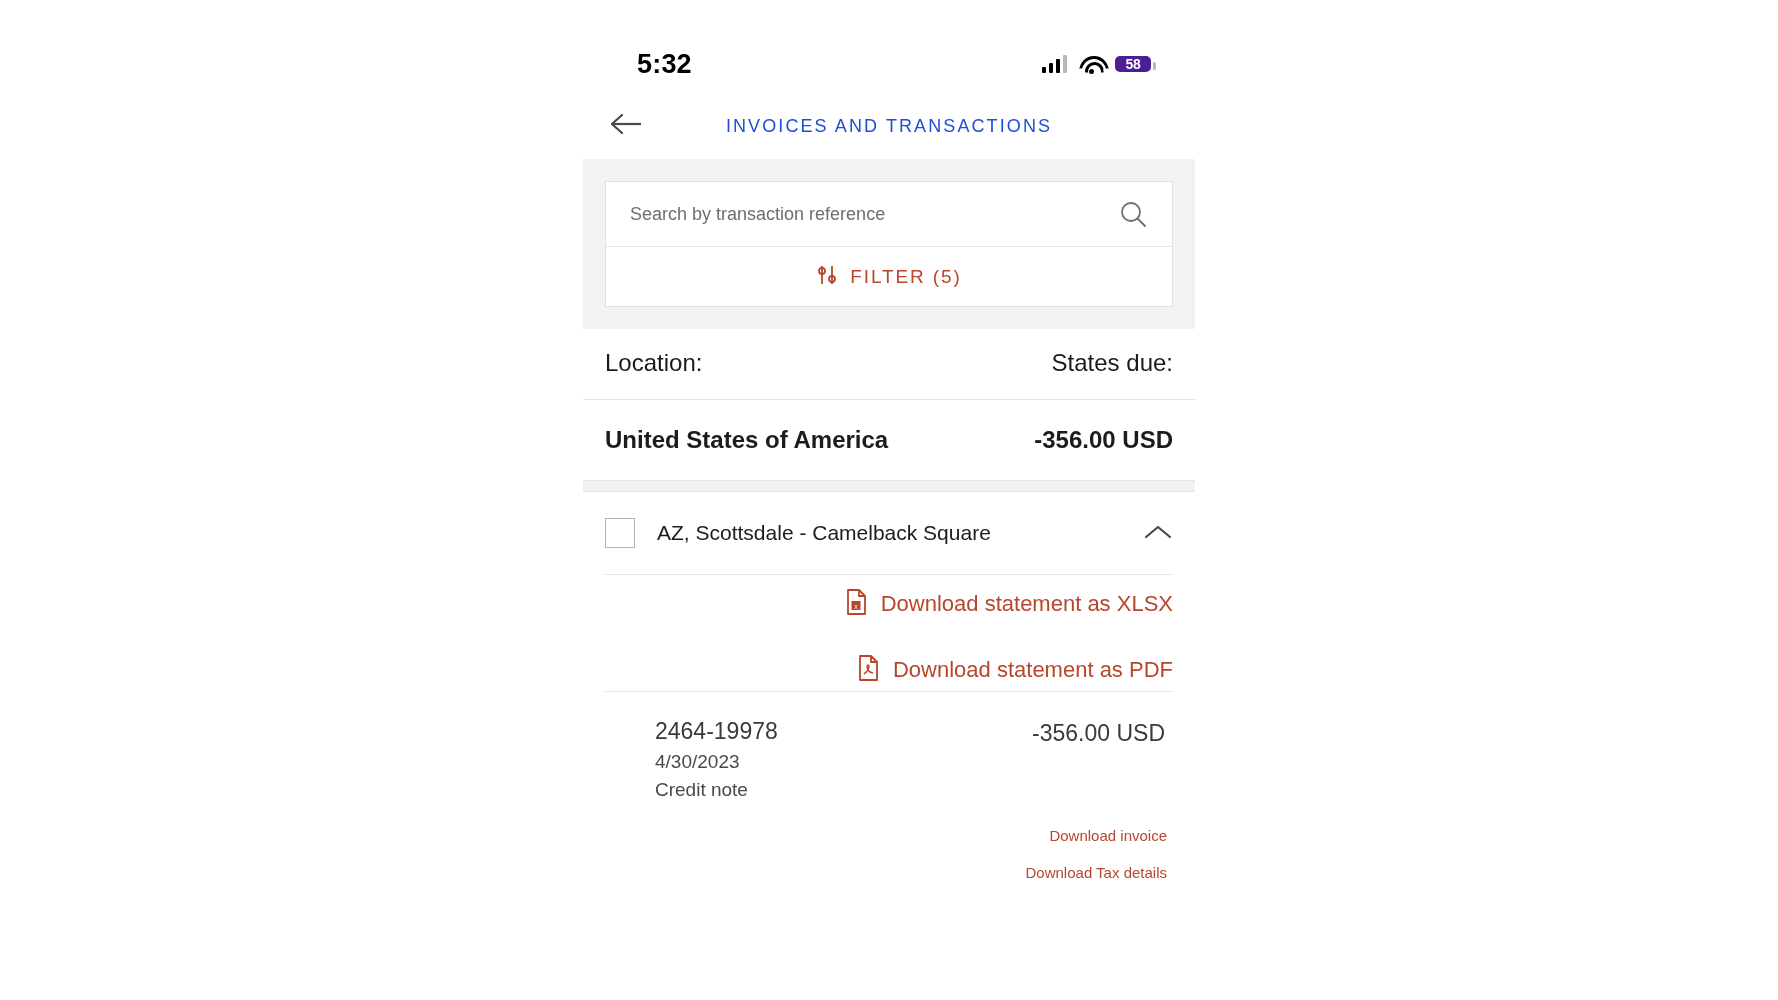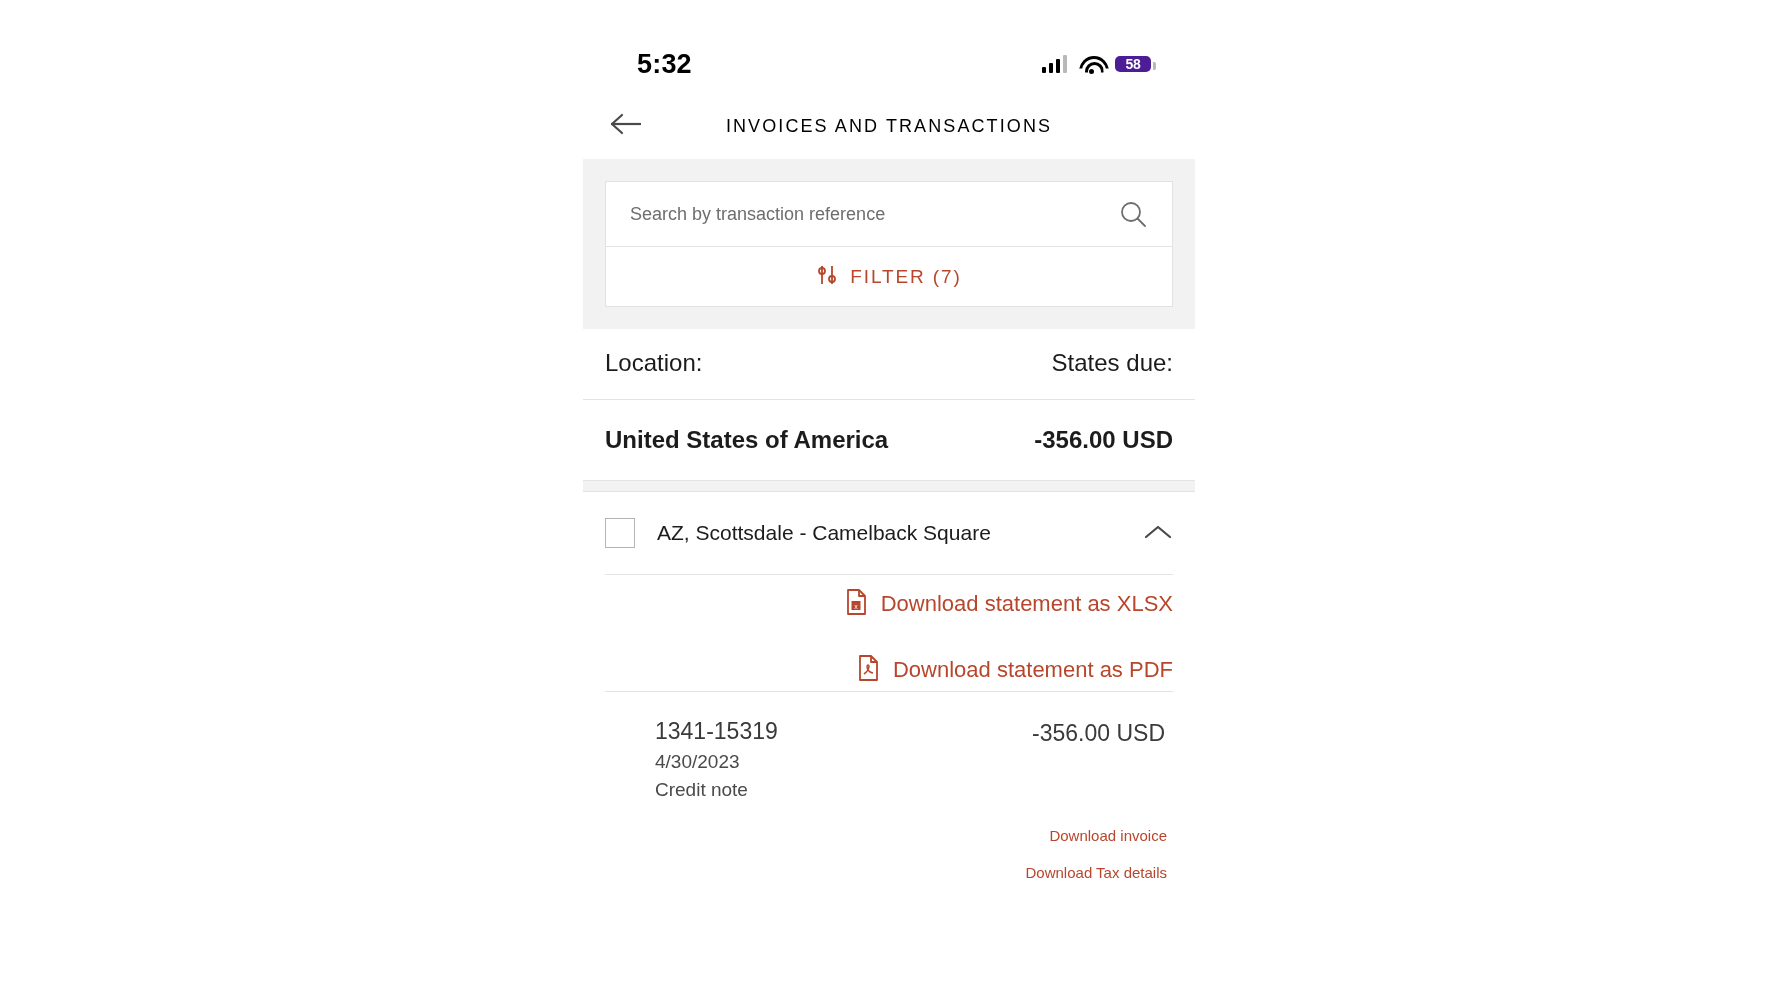--- a/index.html
+++ b/index.html
@@ -110,21 +110,21 @@
     align-items: center;
     justify-content: center;
     cursor: pointer;
   }
   .header-title {
     position: absolute;
     left: 0; right: 0;
     text-align: center;
     font-size: 18px;
     letter-spacing: 2.1px;
-    color: #000000;
+    color: #1d4ed8;
     pointer-events: none;
   }
 
   
   .searchblock {
     background: #f2f2f2;
     padding: 22px 22px 22px 22px;
   }
   .search-field {
     background: #fff;
@@ -302,21 +302,21 @@
     </div>
     <div class="filter-btn">
       <span>
         <svg width="22" height="22" viewBox="0 0 22 22">
           <line x1="6" y1="2" x2="6" y2="20" stroke="#b8462c" stroke-width="1.8"></line>
           <line x1="16" y1="2" x2="16" y2="20" stroke="#b8462c" stroke-width="1.8"></line>
           <circle cx="6" cy="7" r="3" fill="none" stroke="#b8462c" stroke-width="1.8"></circle>
           <circle cx="16" cy="15" r="3" fill="none" stroke="#b8462c" stroke-width="1.8"></circle>
         </svg>
       </span>
-      <span class="filter-label">FILTER (7)</span>
+      <span class="filter-label">FILTER (5)</span>
     </div>
   </div>
 
   <div class="row-head">
     <span>Location:</span>
     <span>States due:</span>
   </div>
   <div class="row-values">
     <span>United States of America</span>
     <span>-356.00 USD</span>
@@ -356,21 +356,21 @@
         <path d="M7 19 c5,-3 6,-9 4,-9 c-2,0 -1,7 5,8" fill="none" stroke="#b8462c" stroke-width="1.5"></path>
       </svg>
     </span>
     <span class="dl-link">Download statement as PDF</span>
   </div>
 
   <div class="divider"></div>
 
   <div class="txn">
     <div class="txn-left">
-      <span class="txn-ref">1341-15319</span>
+      <span class="txn-ref">2464-19978</span>
       <span class="txn-date">4/30/2023</span>
       <span class="txn-type">Credit note</span>
     </div>
     <div class="txn-amount">-356.00 USD</div>
   </div>
 
   <div class="txn-actions">
     <span class="txn-action">Download invoice</span>
     <span class="txn-action">Download Tax details</span>
   </div>

